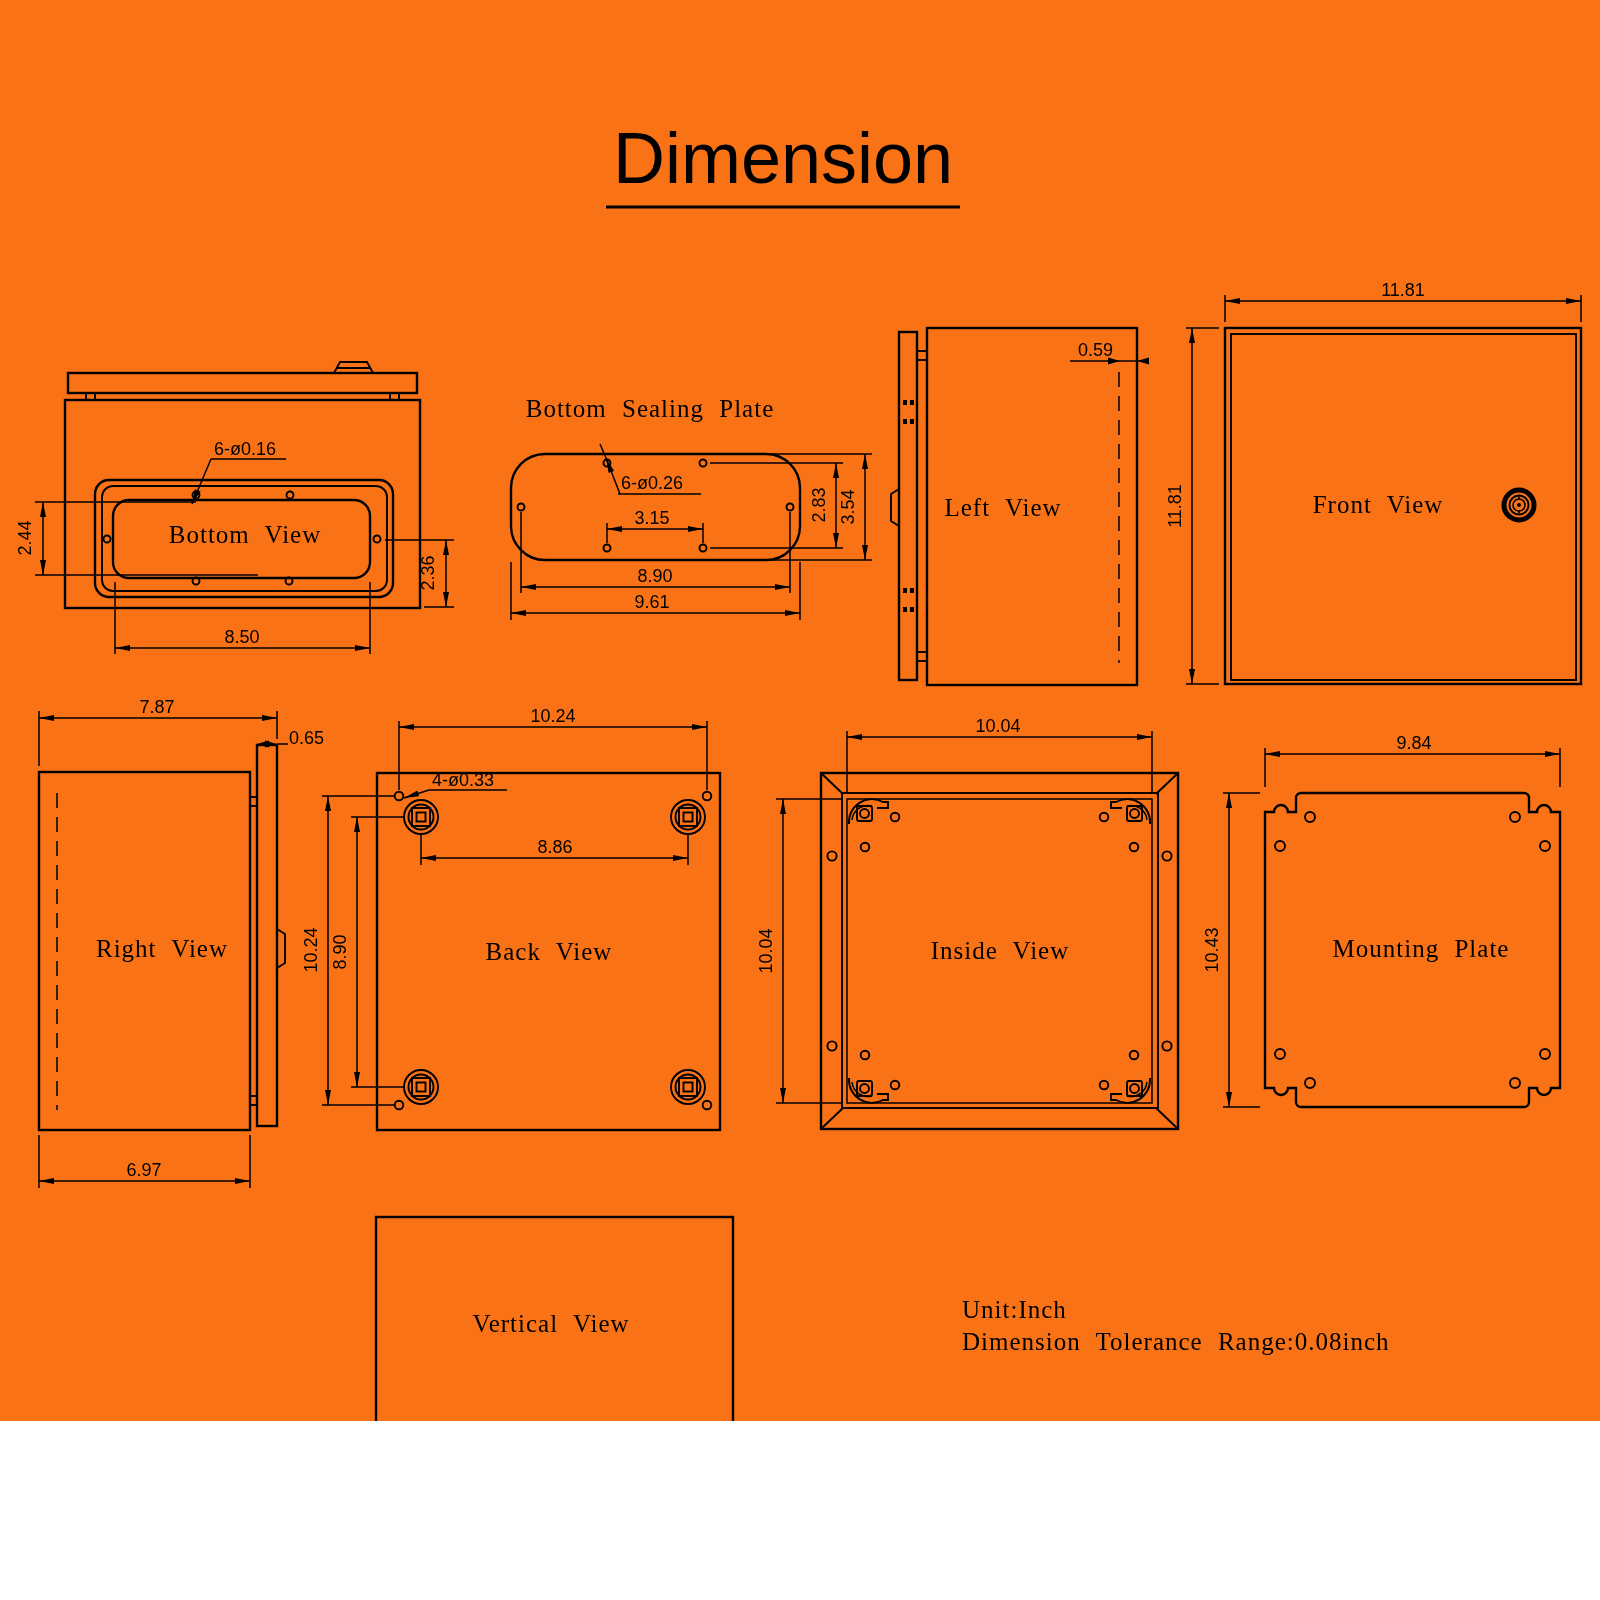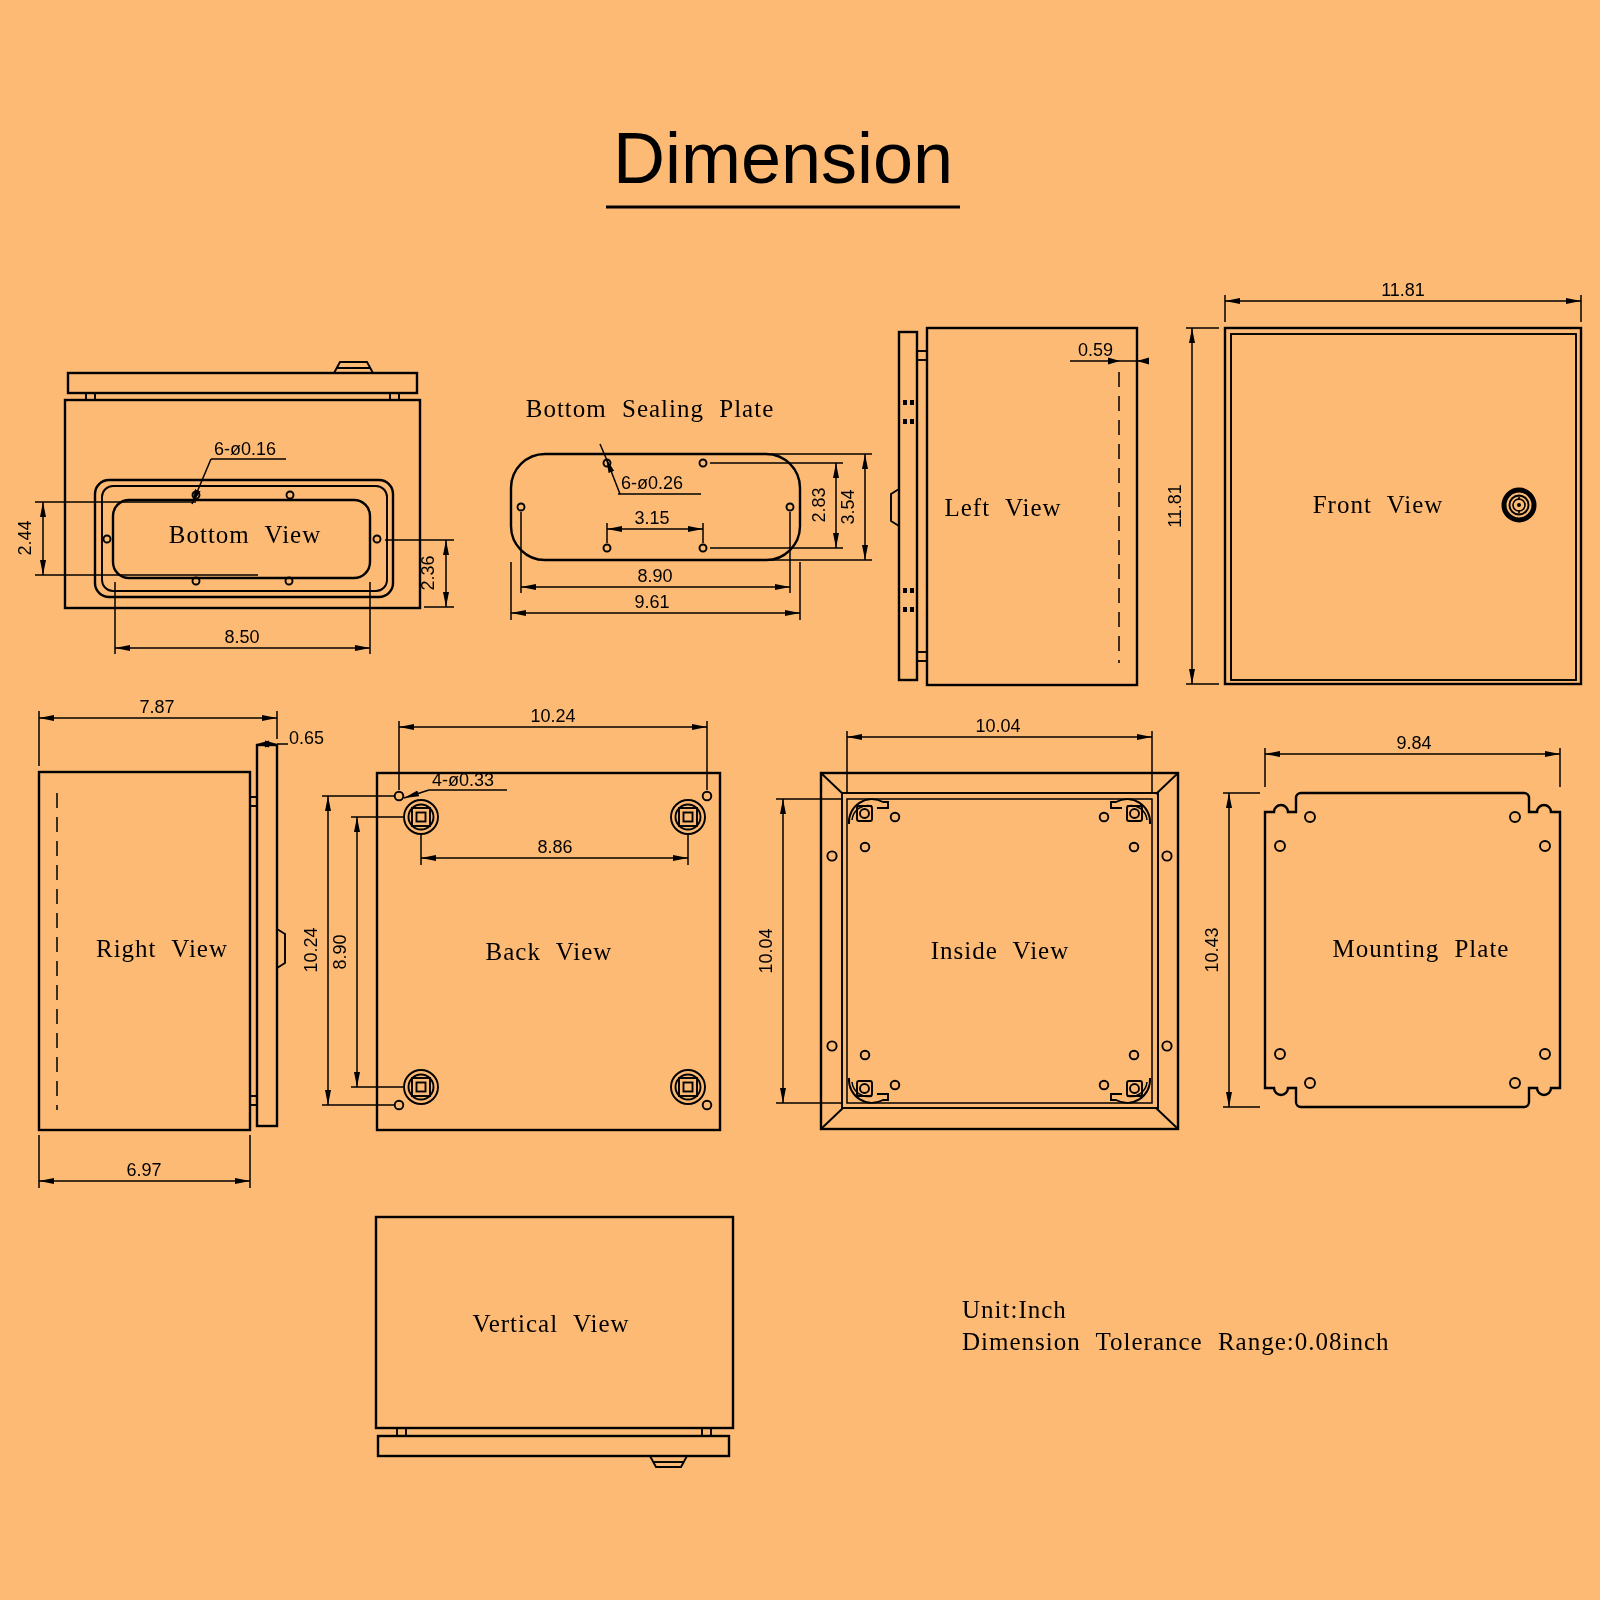--- a/index.html
+++ b/index.html
@@ -1,16 +1,16 @@
 <!DOCTYPE html>
 <html><head>
 <meta charset="utf-8">
 <style>
   html,body{margin:0;padding:0;background:#fff}
-  .page{width:1600px;height:1600px;position:relative;background:#fdba74;overflow:hidden}
+  .page{width:1600px;height:1421px;position:relative;background:#f97316;overflow:hidden}
   svg{display:block}
   .o{fill:none;stroke:#000;stroke-width:2.4;stroke-linejoin:miter;stroke-linecap:butt}
   .t{fill:none;stroke:#000;stroke-width:1.9}
   .d{fill:none;stroke:#000;stroke-width:1.5}
   .hin{fill:#000;stroke:none}
   .dash{stroke-dasharray:15 9}
   text{fill:#000}
   .lbl{font-family:"Liberation Serif","DejaVu Serif",serif;font-size:25px;letter-spacing:1px;word-spacing:8px}
   .dim{font-family:"Liberation Sans","DejaVu Sans",sans-serif;font-size:18px}
   .ttl{font-family:"Liberation Sans","DejaVu Sans",sans-serif;font-size:72px}

